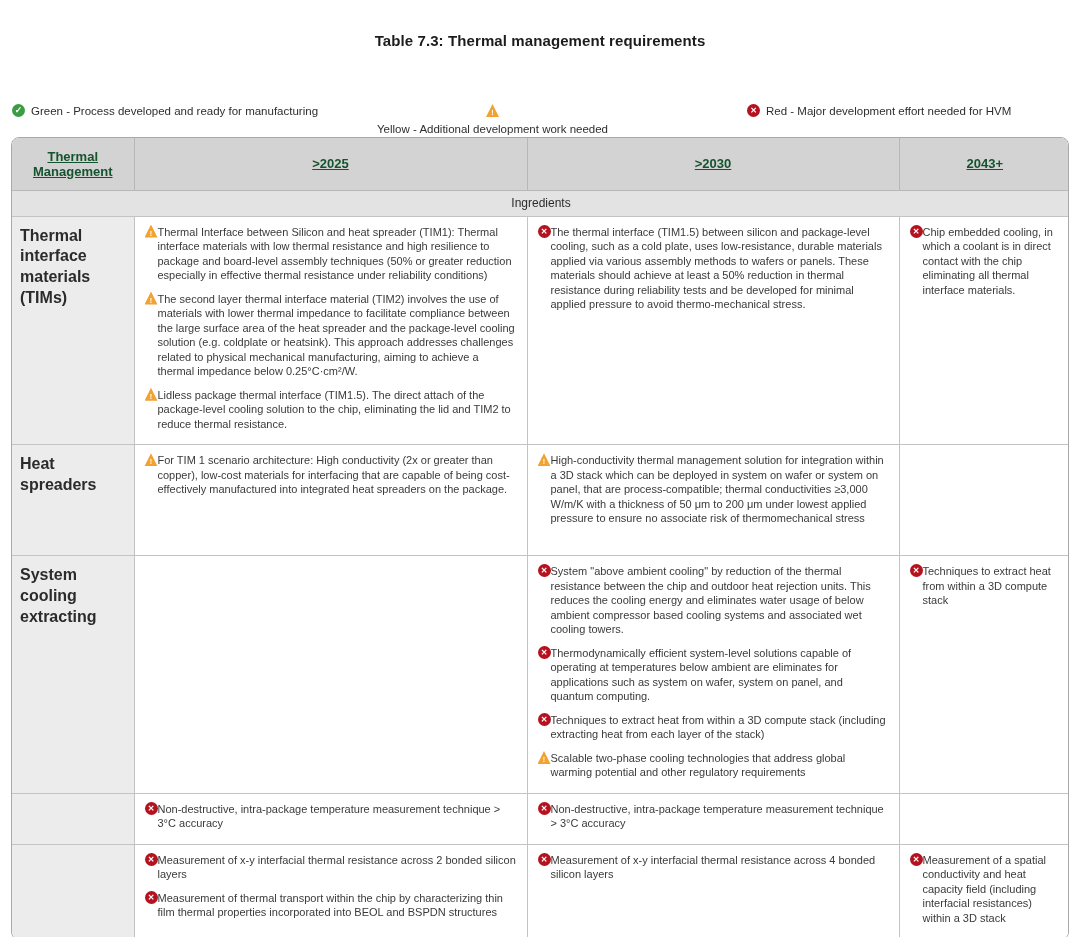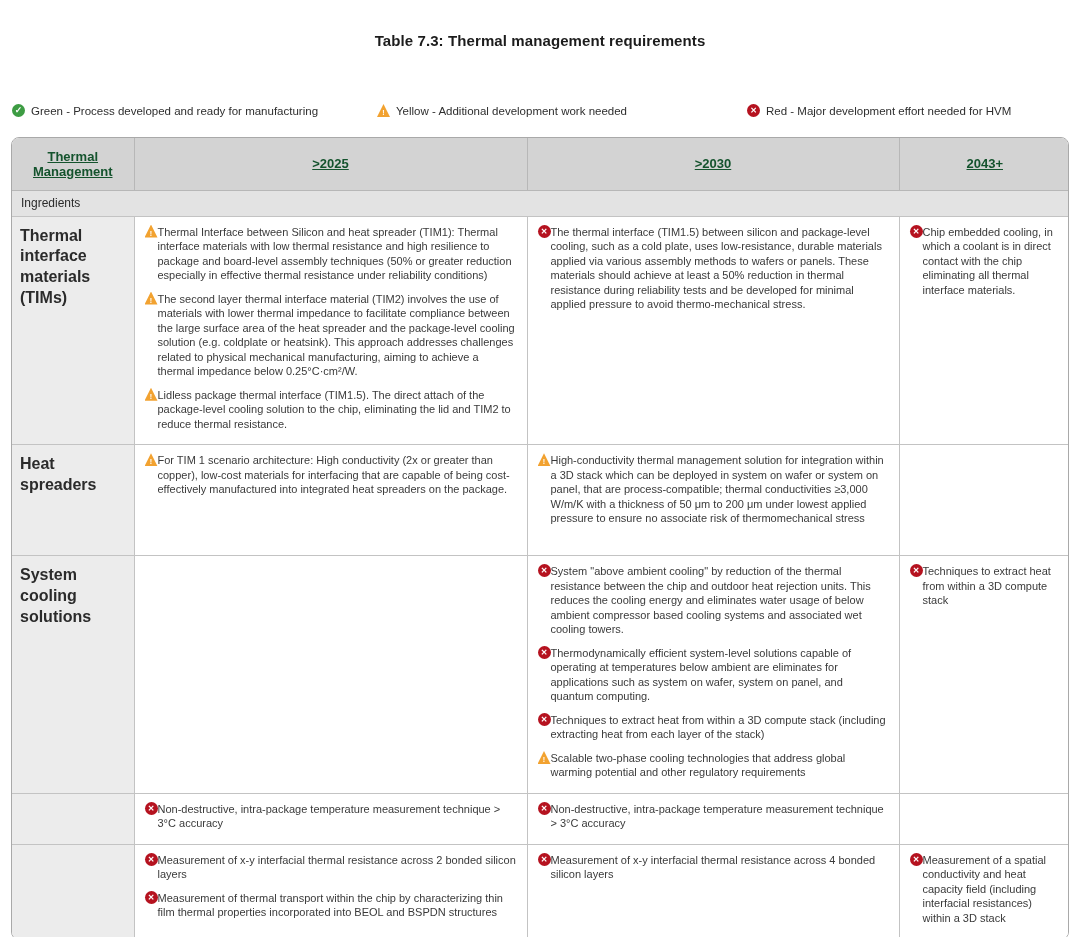--- a/index.html
+++ b/index.html
@@ -24,21 +24,21 @@
   .legend-item {
     position: absolute;
     top: 55px;
     display: flex;
     align-items: center;
     gap: 6px;
     font-size: 11.5px;
     color: #2e2e2e;
   }
   .legend-item.l1 { left: 12px; }
-  .legend-item.l2 { left: 377px; }
+  .legend-item.l2 { left: 377px; flex-direction: column; }
   .legend-item.l3 { left: 747px; }
 
   
   .st-icon {
     display: inline-block;
     width: 13px; height: 13px;
     flex: 0 0 13px;
     text-align: center;
     font-weight: bold;
     color: #ffffff;
@@ -92,20 +92,21 @@
   th.col-head:first-child { border-left: none; }
 
   tr.section-row td {
     background: #e3e3e3;
     height: 26px;
     font-size: 12px;
     color: #2b2b2b;
     padding: 4px 9px;
     vertical-align: middle;
     border-top: 1px solid #b7b7b7;
+    text-align: center;
   }
   td.row-header {
     background: #ececec;
     font-size: 16px;
     font-weight: bold;
     color: #2b2b2b;
     padding: 9px 8px;
     vertical-align: top;
     border-top: 1px solid #c3c3c3;
     line-height: 1.3;
@@ -214,21 +215,21 @@
           </td>
           <td class="cell">
             <div class="item">
               <span class="st-icon st-yellow">!</span>
               <span class="itext">High-conductivity thermal management solution for integration within a 3D stack which can be deployed in system on wafer or system on panel, that are process-compatible; thermal conductivities ≥3,000 W/m/K with a thickness of 50 μm to 200 μm under lowest applied pressure to ensure no associate risk of thermomechanical stress</span>
             </div>
           </td>
           <td class="cell"></td>
         </tr>
         <tr class="r-cool">
-          <td class="row-header">System cooling solutions</td>
+          <td class="row-header">System cooling extracting</td>
           <td class="cell"></td>
           <td class="cell">
             <div class="item">
               <span class="st-icon st-red">✕</span>
               <span class="itext">System "above ambient cooling" by reduction of the thermal resistance between the chip and outdoor heat rejection units. This reduces the cooling energy and eliminates water usage of below ambient compressor based cooling systems and associated wet cooling towers.</span>
             </div>
             <div class="item">
               <span class="st-icon st-red">✕</span>
               <span class="itext">Thermodynamically efficient system-level solutions capable of operating at temperatures below ambient are eliminates for applications such as system on wafer, system on panel, and quantum computing.</span>
             </div>

